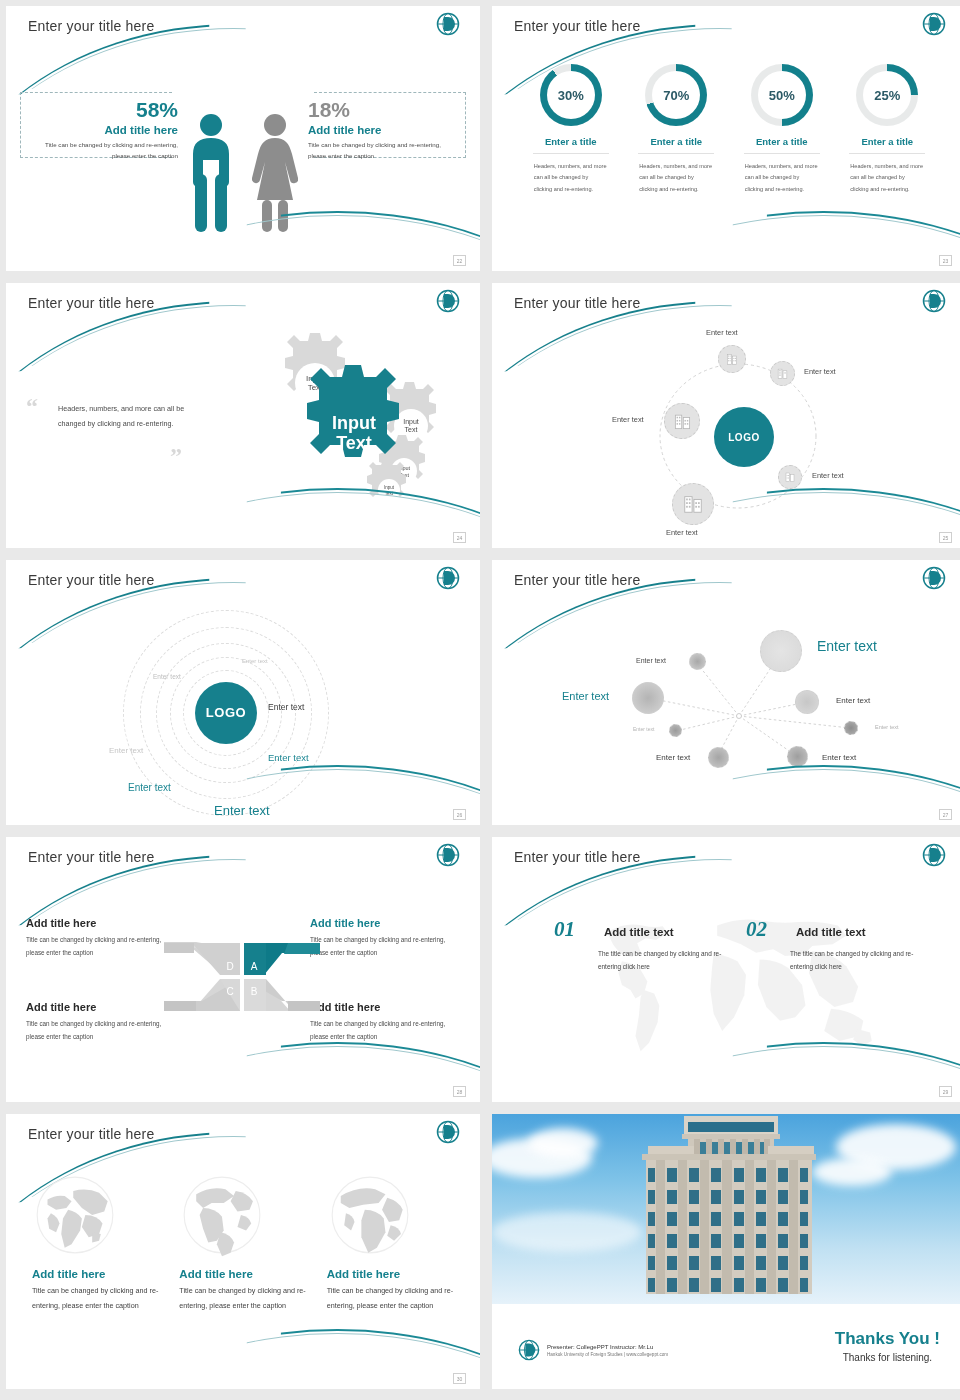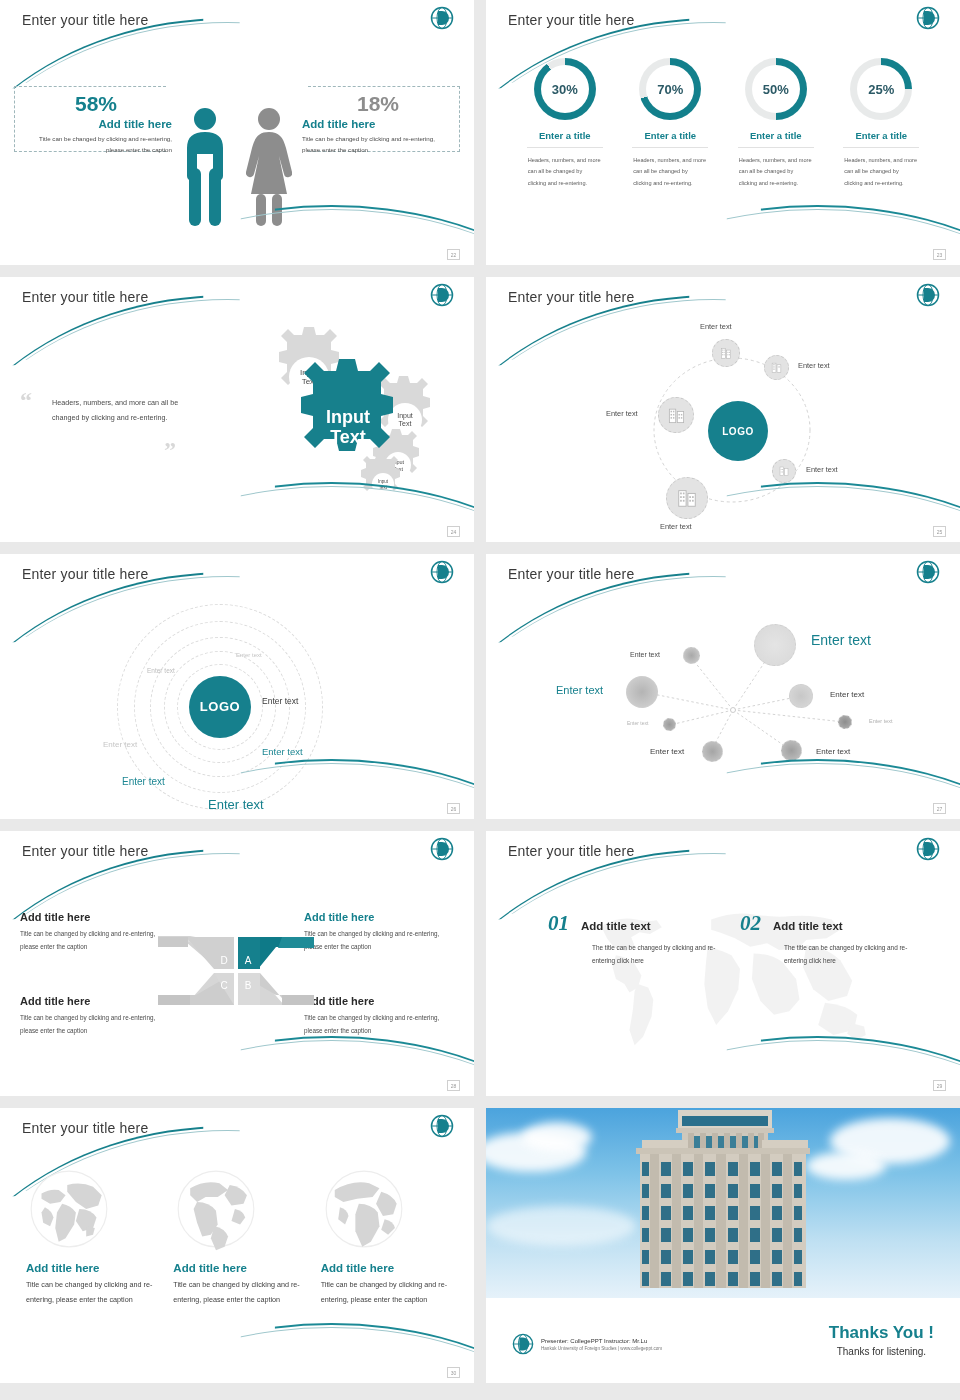--- a/index.html
+++ b/index.html
@@ -8,21 +8,21 @@
     background:#e9e9e9;
     font-family:"Liberation Sans", sans-serif;
     overflow:hidden;
   }
   .grid{
     width:960px; height:984px;
     display:grid;
     grid-template-columns:474px 474px;
     grid-template-rows:265px 265px 265px 265px 275px;
     gap:12px 12px;
-    padding:0;
+    padding:6px;
   }
   .slide{
     position:relative;
     background:#ffffff;
     overflow:hidden;
   }
   
   .hdr{
     position:absolute; left:0; top:0; right:0; height:40px;
     background:#f2f3f3;
@@ -75,21 +75,21 @@
     font-size:5px; color:#9a9a9a; line-height:10px; text-align:center;
   }
   .teal{ color:#15808d; }
   .grey{ color:#8d8d8d; }
 
   
   .s1-wrap{ position:absolute; left:0; right:0; top:46px; bottom:10px; }
   .s1-col{ position:absolute; top:46px; width:152px; }
   .s1-left{ left:20px; text-align:right; }
   .s1-right{ right:20px; text-align:left; }
-  .s1-pct{ font-size:21px; font-weight:bold; line-height:1.1;text-align:center; }
+  .s1-pct{ font-size:21px; font-weight:bold; line-height:1.1; }
   .s1-t{ font-size:11.5px; font-weight:bold; color:#15808d; margin-top:3px; }
   .s1-d{ font-size:6.2px; color:#4b4b4b; line-height:1.75; margin-top:4px; }
   .s1-brk{
     position:absolute; top:40px; width:152px; height:66px;
     border:1px dashed #9fb7bb; pointer-events:none;
   }
   .s1-brkl{ left:14px; border-right:none; }
   .s1-brkr{ right:14px; border-left:none; }
   .s1-figs{
     position:absolute; left:50%; top:60px; transform:translateX(-50%);
@@ -147,21 +147,21 @@
 
   
   .s7-q{ position:absolute; width:150px; }
   .s7-h{ font-size:11px; font-weight:bold; margin-bottom:5px; }
   .s7-p{ font-size:6.3px; color:#4b4b4b; line-height:2; }
 
   
   .s8-map{ position:absolute; left:50%; top:56%; transform:translate(-50%,-50%); width:340px; opacity:.5; }
   .s8-block{ position:absolute; top:80px; }
   .s8-num{ font-size:21px; font-weight:bold; font-style:italic; color:#15808d; font-family:"Liberation Serif", serif; }
-  .s8-h{ font-size:11.5px; font-weight:bold; color:#2a2a2a; }
+  .s8-h{ font-size:11.5px; font-weight:bold; color:#2a2a2a;margin-left:17px; }
   .s8-p{ font-size:6.4px; color:#444; line-height:2.05; margin-top:5px; }
 
   
   .s9-row{ position:absolute; left:16px; right:16px; top:58px; display:flex; }
   .s9-item{ flex:1; padding:0 10px; }
   .s9-h{ font-size:11.5px; font-weight:bold; color:#15808d; margin-top:6px; }
   .s9-p{ font-size:7.2px; color:#3f3f3f; line-height:2.05; margin-top:4px; }
 
   
   .s10{ background:#fff; }

